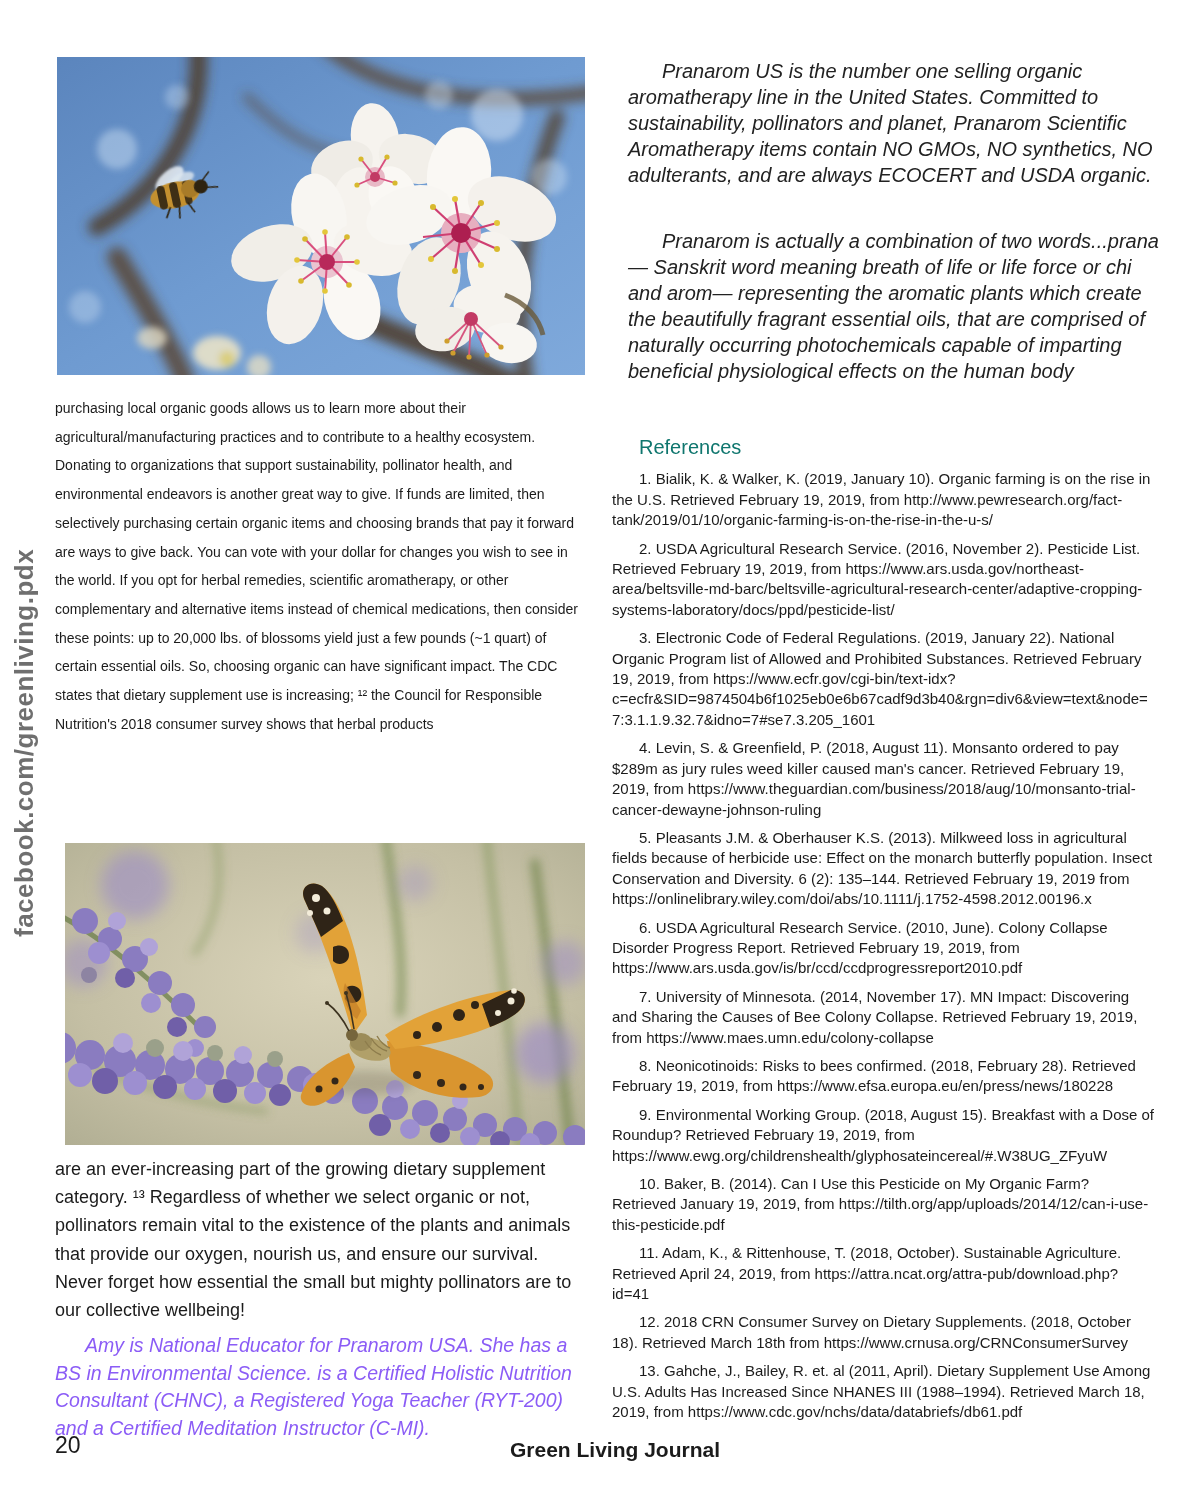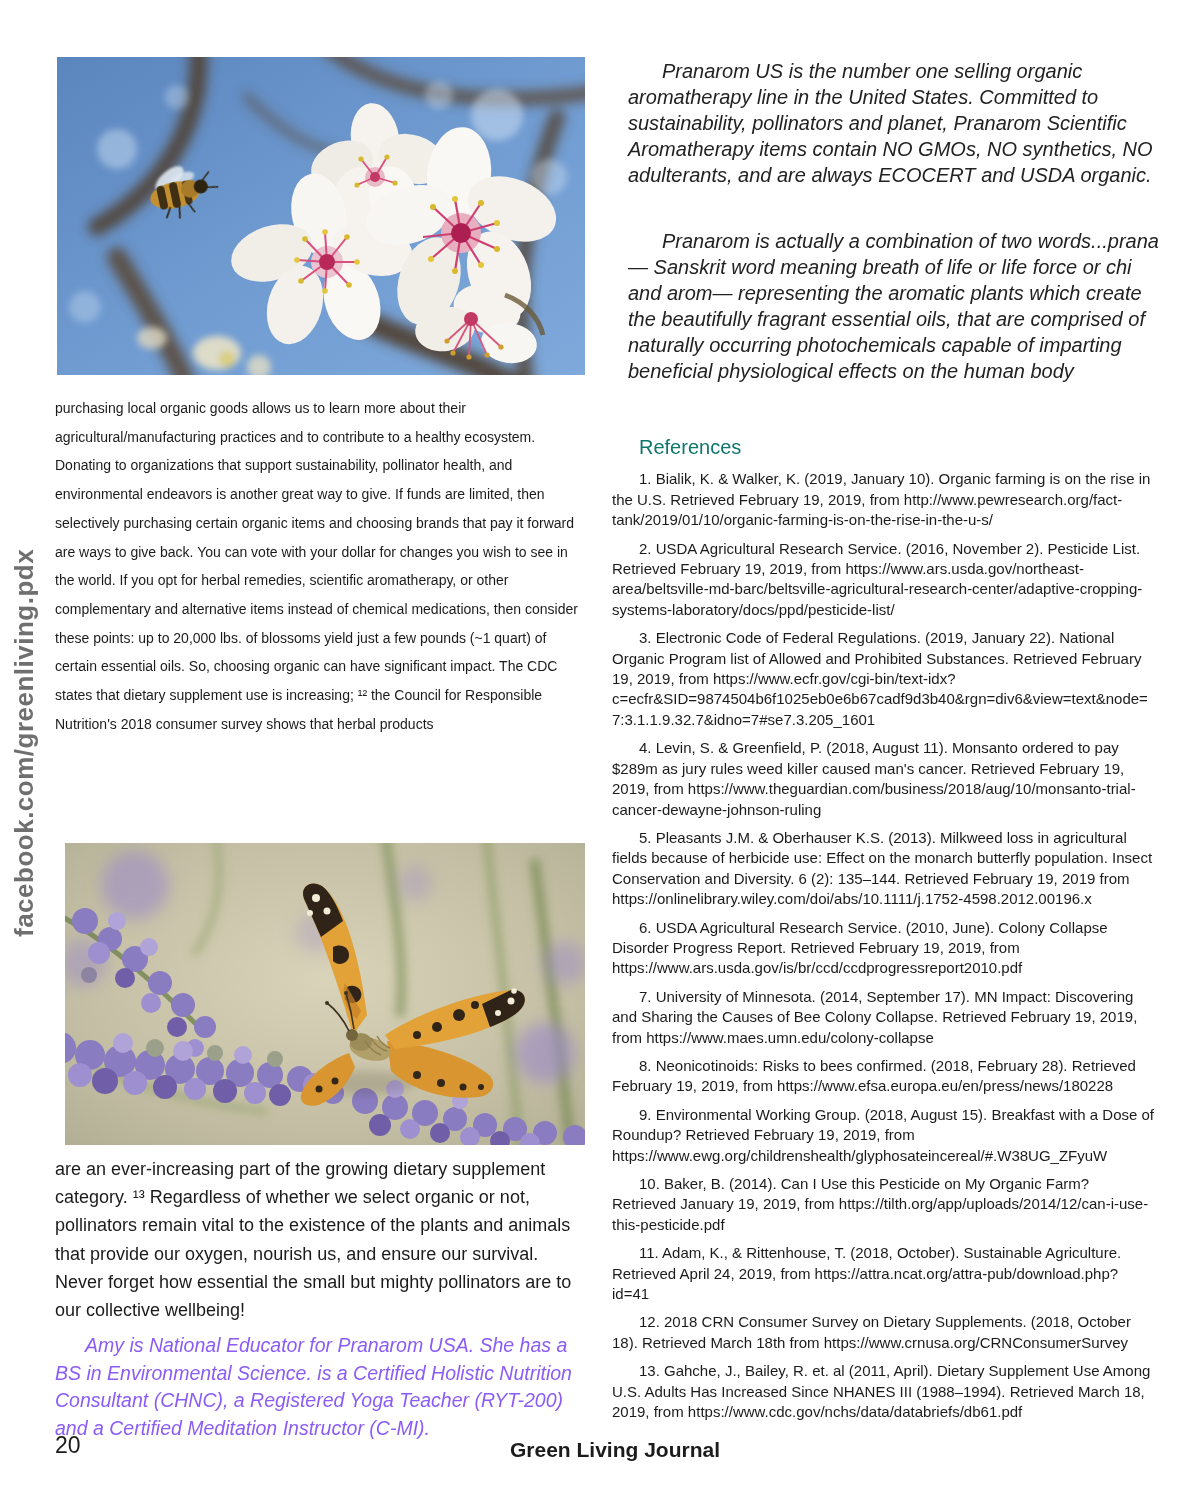--- a/index.html
+++ b/index.html
@@ -374,21 +374,21 @@
 </div>
 
 <div class="abs refs">
   <h2>References</h2>
   <p>1. Bialik, K. &amp; Walker, K. (2019, January 10). Organic farming is on the rise in the U.S. Retrieved February 19, 2019, from http://www.pewresearch.org/fact-tank/2019/01/10/organic-farming-is-on-the-rise-in-the-u-s/</p>
   <p>2. USDA Agricultural Research Service. (2016, November 2). Pesticide List. Retrieved February 19, 2019, from https://www.ars.usda.gov/northeast-area/beltsville-md-barc/beltsville-agricultural-research-center/adaptive-cropping-systems-laboratory/docs/ppd/pesticide-list/</p>
   <p>3. Electronic Code of Federal Regulations. (2019, January 22). National Organic Program list of Allowed and Prohibited Substances. Retrieved February 19, 2019, from https://www.ecfr.gov/cgi-bin/text-idx?c=ecfr&amp;SID=9874504b6f1025eb0e6b67cadf9d3b40&amp;rgn=div6&amp;view=text&amp;node=7:3.1.1.9.32.7&amp;idno=7#se7.3.205_1601</p>
   <p>4. Levin, S. &amp; Greenfield, P. (2018, August 11). Monsanto ordered to pay $289m as jury rules weed killer caused man's cancer. Retrieved February 19, 2019, from https://www.theguardian.com/business/2018/aug/10/monsanto-trial-cancer-dewayne-johnson-ruling</p>
   <p>5. Pleasants J.M. &amp; Oberhauser K.S. (2013). Milkweed loss in agricultural fields because of herbicide use: Effect on the monarch butterfly population. Insect Conservation and Diversity. 6 (2): 135–144. Retrieved February 19, 2019 from https://onlinelibrary.wiley.com/doi/abs/10.1111/j.1752-4598.2012.00196.x</p>
   <p>6. USDA Agricultural Research Service. (2010, June). Colony Collapse Disorder Progress Report. Retrieved February 19, 2019, from https://www.ars.usda.gov/is/br/ccd/ccdprogressreport2010.pdf</p>
-  <p>7. University of Minnesota. (2014, September 17). MN Impact: Discovering and Sharing the Causes of Bee Colony Collapse. Retrieved February 19, 2019, from https://www.maes.umn.edu/colony-collapse</p>
+  <p>7. University of Minnesota. (2014, November 17). MN Impact: Discovering and Sharing the Causes of Bee Colony Collapse. Retrieved February 19, 2019, from https://www.maes.umn.edu/colony-collapse</p>
   <p>8. Neonicotinoids: Risks to bees confirmed. (2018, February 28). Retrieved February 19, 2019, from https://www.efsa.europa.eu/en/press/news/180228</p>
   <p>9. Environmental Working Group. (2018, August 15). Breakfast with a Dose of Roundup? Retrieved February 19, 2019, from https://www.ewg.org/childrenshealth/glyphosateincereal/#.W38UG_ZFyuW</p>
   <p>10. Baker, B. (2014). Can I Use this Pesticide on My Organic Farm? Retrieved January 19, 2019, from https://tilth.org/app/uploads/2014/12/can-i-use-this-pesticide.pdf</p>
   <p>11. Adam, K., &amp; Rittenhouse, T. (2018, October). Sustainable Agriculture. Retrieved April 24, 2019, from https://attra.ncat.org/attra-pub/download.php?id=41</p>
   <p>12. 2018 CRN Consumer Survey on Dietary Supplements. (2018, October 18). Retrieved March 18th from https://www.crnusa.org/CRNConsumerSurvey</p>
   <p>13. Gahche, J., Bailey, R. et. al (2011, April). Dietary Supplement Use Among U.S. Adults Has Increased Since NHANES III (1988–1994). Retrieved March 18, 2019, from https://www.cdc.gov/nchs/data/databriefs/db61.pdf</p>
 </div>
 
 <div class="abs pagenum">20</div>
 <div class="abs journal">Green Living Journal</div>

